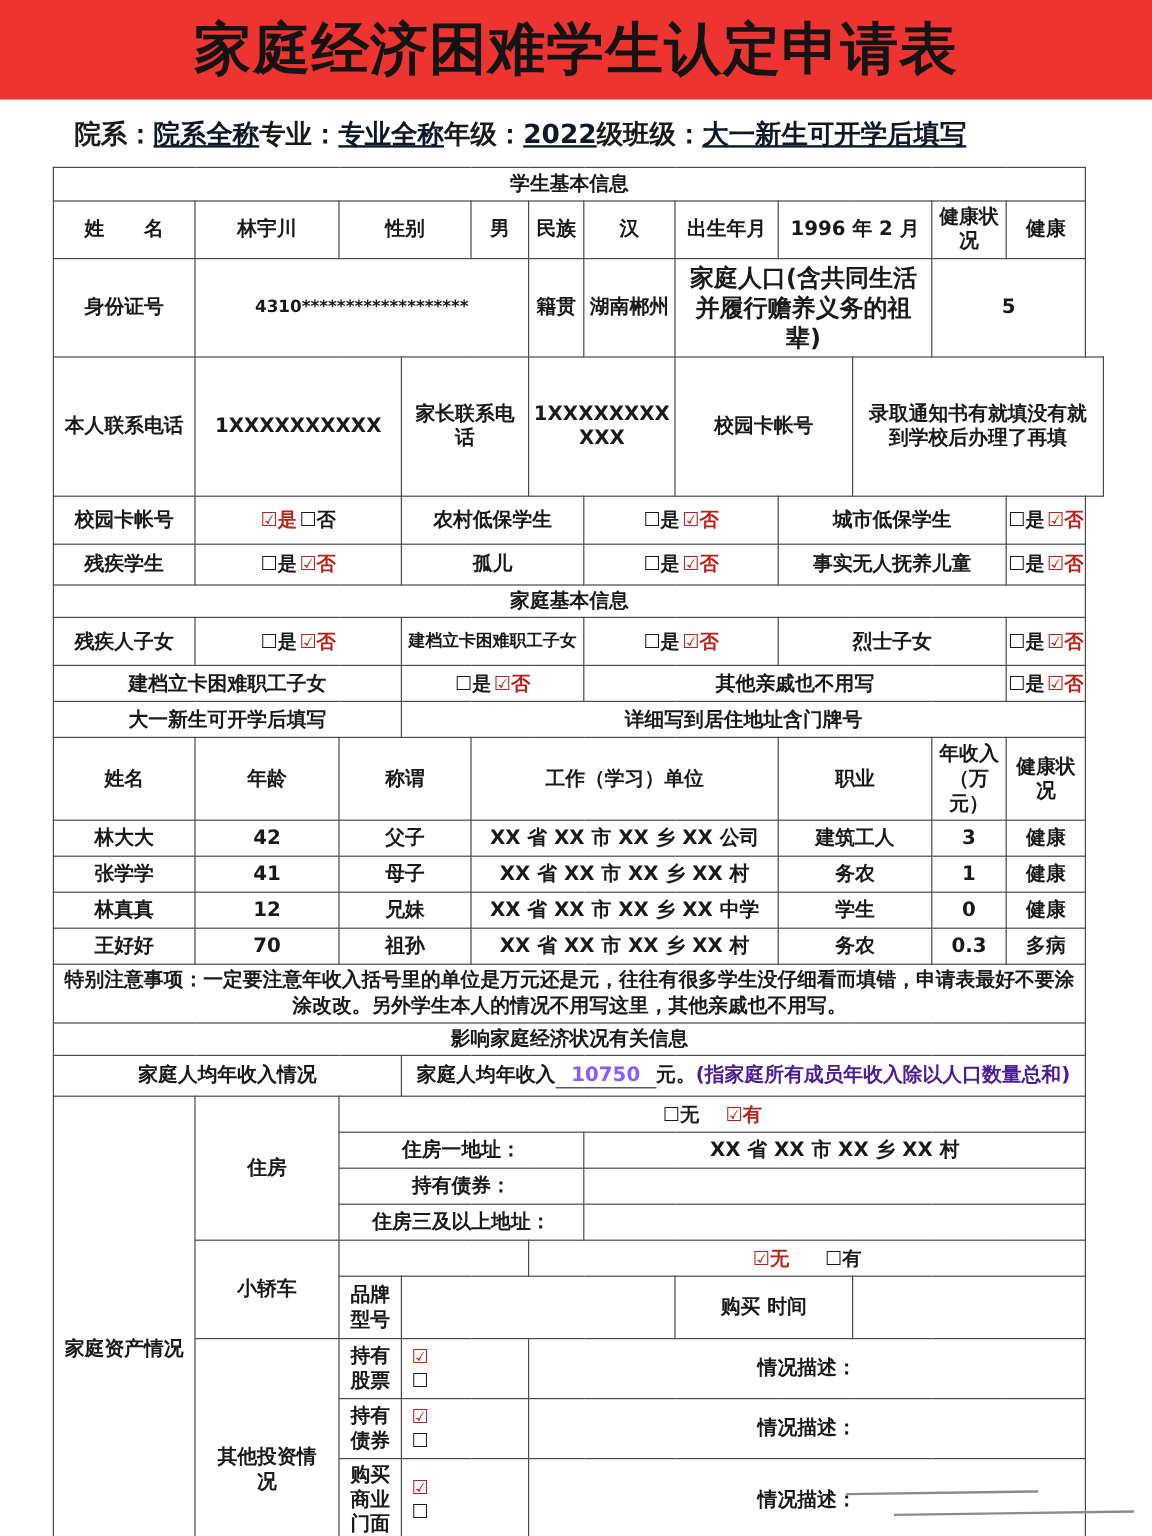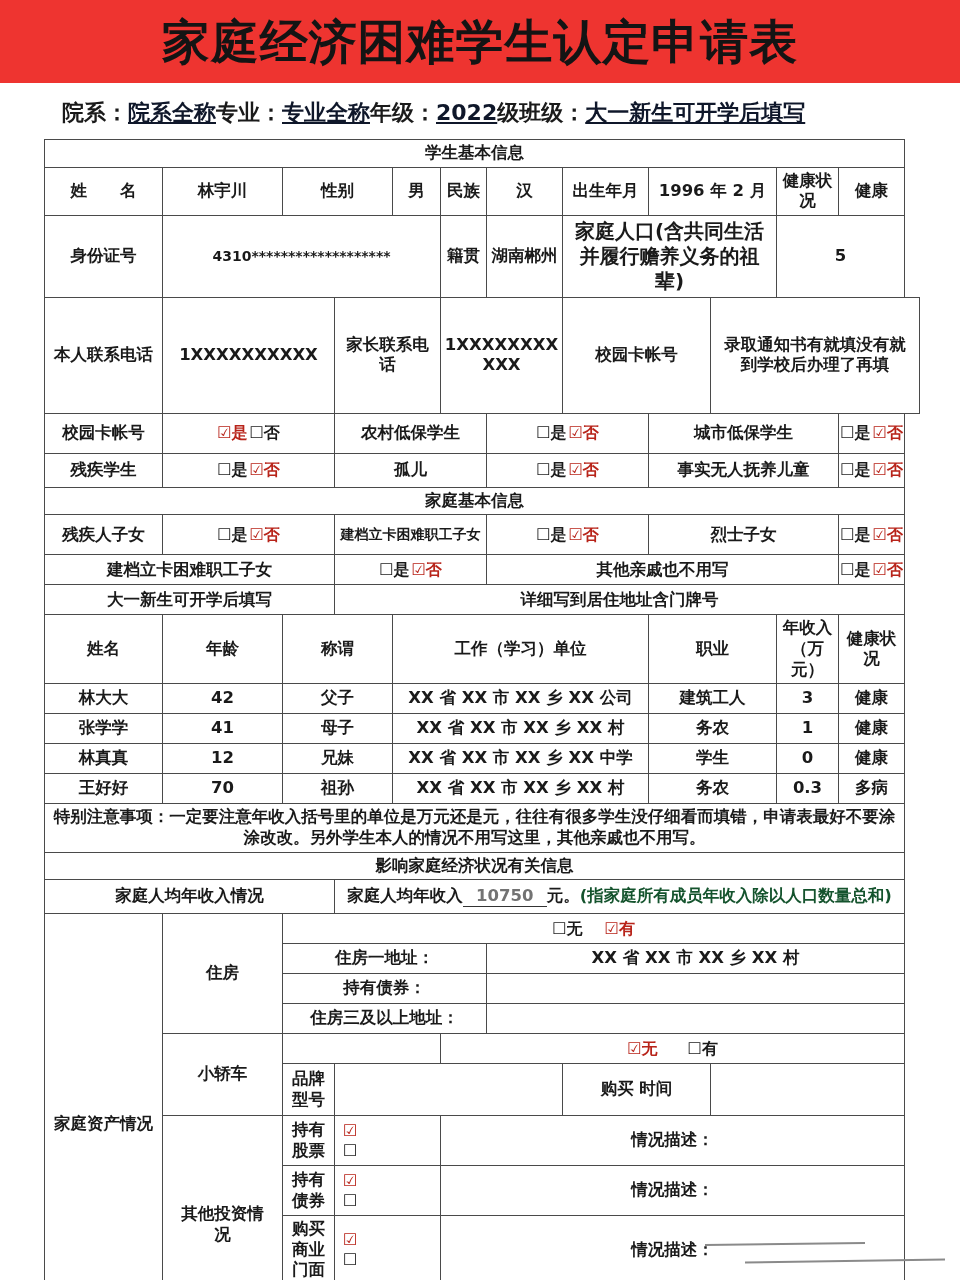--- a/index.html
+++ b/index.html
@@ -59,21 +59,21 @@
     border: 1.6px solid #4a4a4a;
     text-align: center;
     vertical-align: middle;
     font-size: 16.5px;
     font-weight: 700;
     color: #1a1a1a;
     padding: 3px 2px;
     line-height: 1.25;
     word-break: break-all;
   }
-  td.red, .red { color: #14532d; }
+  td.red, .red { color: #4c1d95; }
   td.sect {
     font-size: 16.5px;
     font-weight: 700;
     height: 26px;
   }
   td.lbl { font-weight: 700; color:#161616; }
   td.val { color:#b8241a; font-weight:700;margin-top:32px; }
   td.tl { text-align: left; padding-left: 8px; }
 
   .h30 { height: 30px; }
@@ -92,21 +92,21 @@
     color: #c0231c;
     font-weight: 700;
     font-size: 17px;
     line-height: 1.5;
     padding: 5px 8px 6px 10px;
   }
   .blank-line {
     display:inline-block;
     border-bottom: 1.5px solid #333;
     min-width: 84px;
-    color:#737373;
+    color:#8b5cf6;
     text-align:center;
     font-weight:700;
   }
   .scrib1, .scrib2 {
     position:absolute;
     background: transparent;
     border-bottom: 2px solid #8a8a8a;
     transform: rotate(-0.8deg);
   }
 </style>

